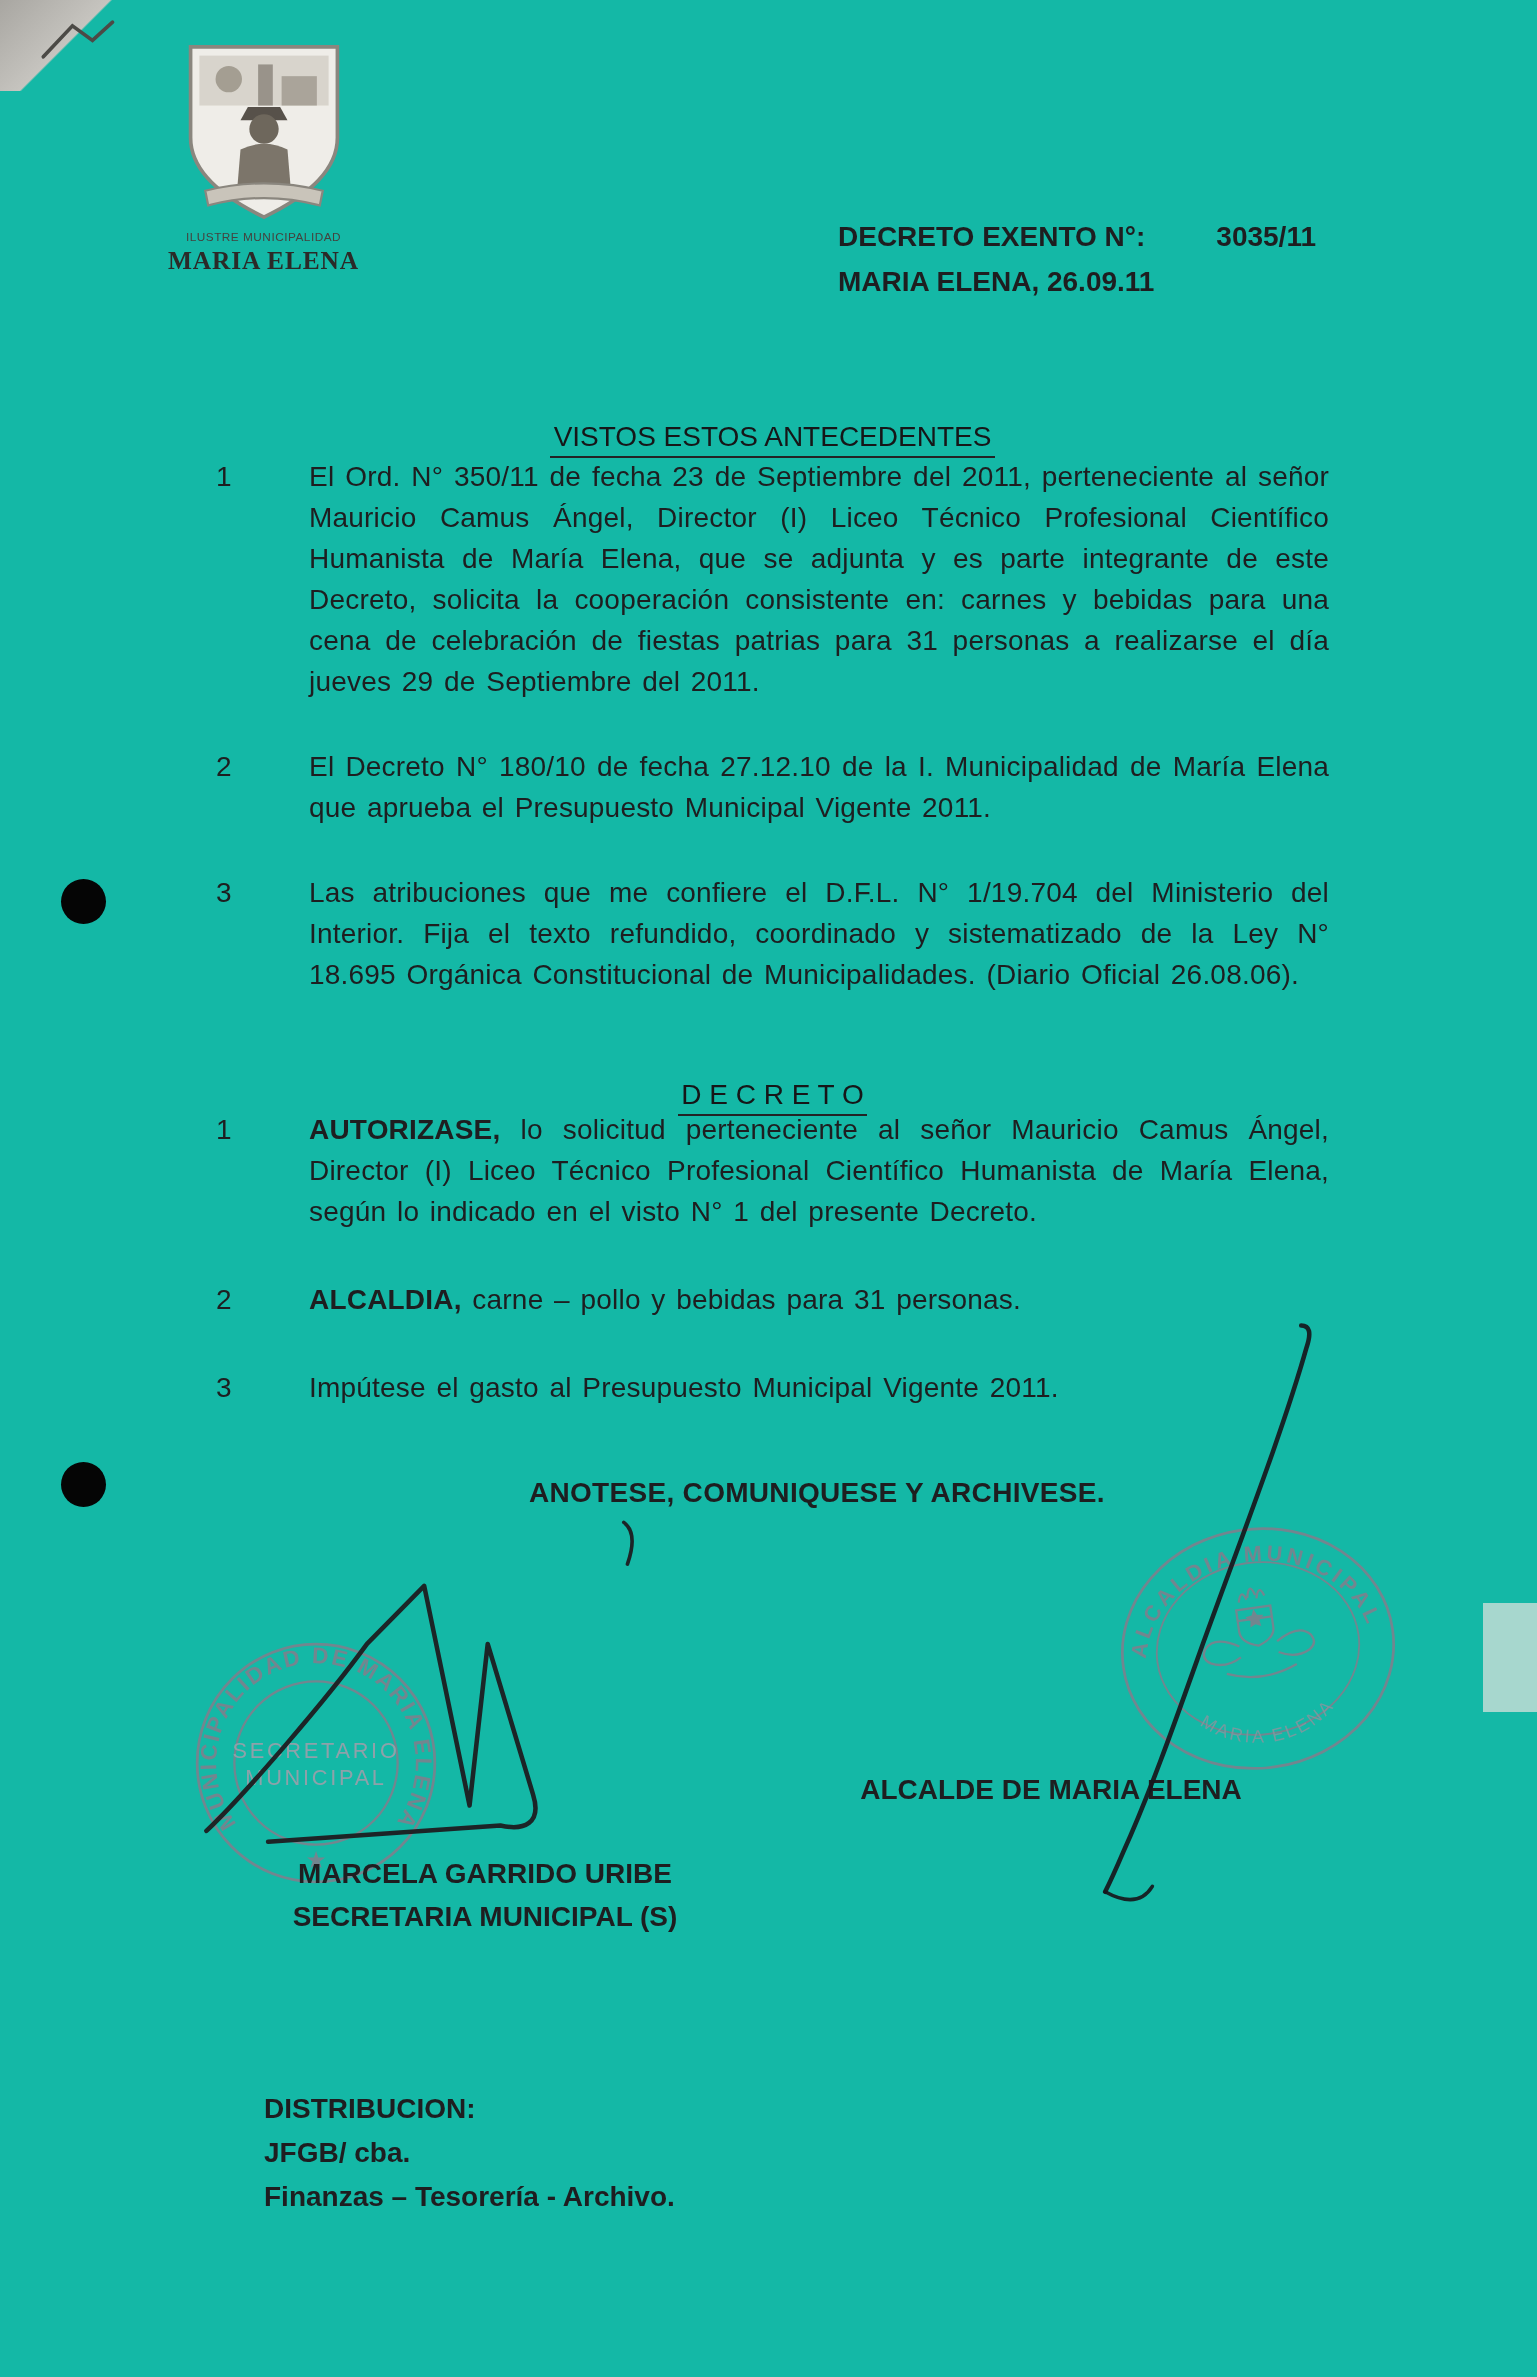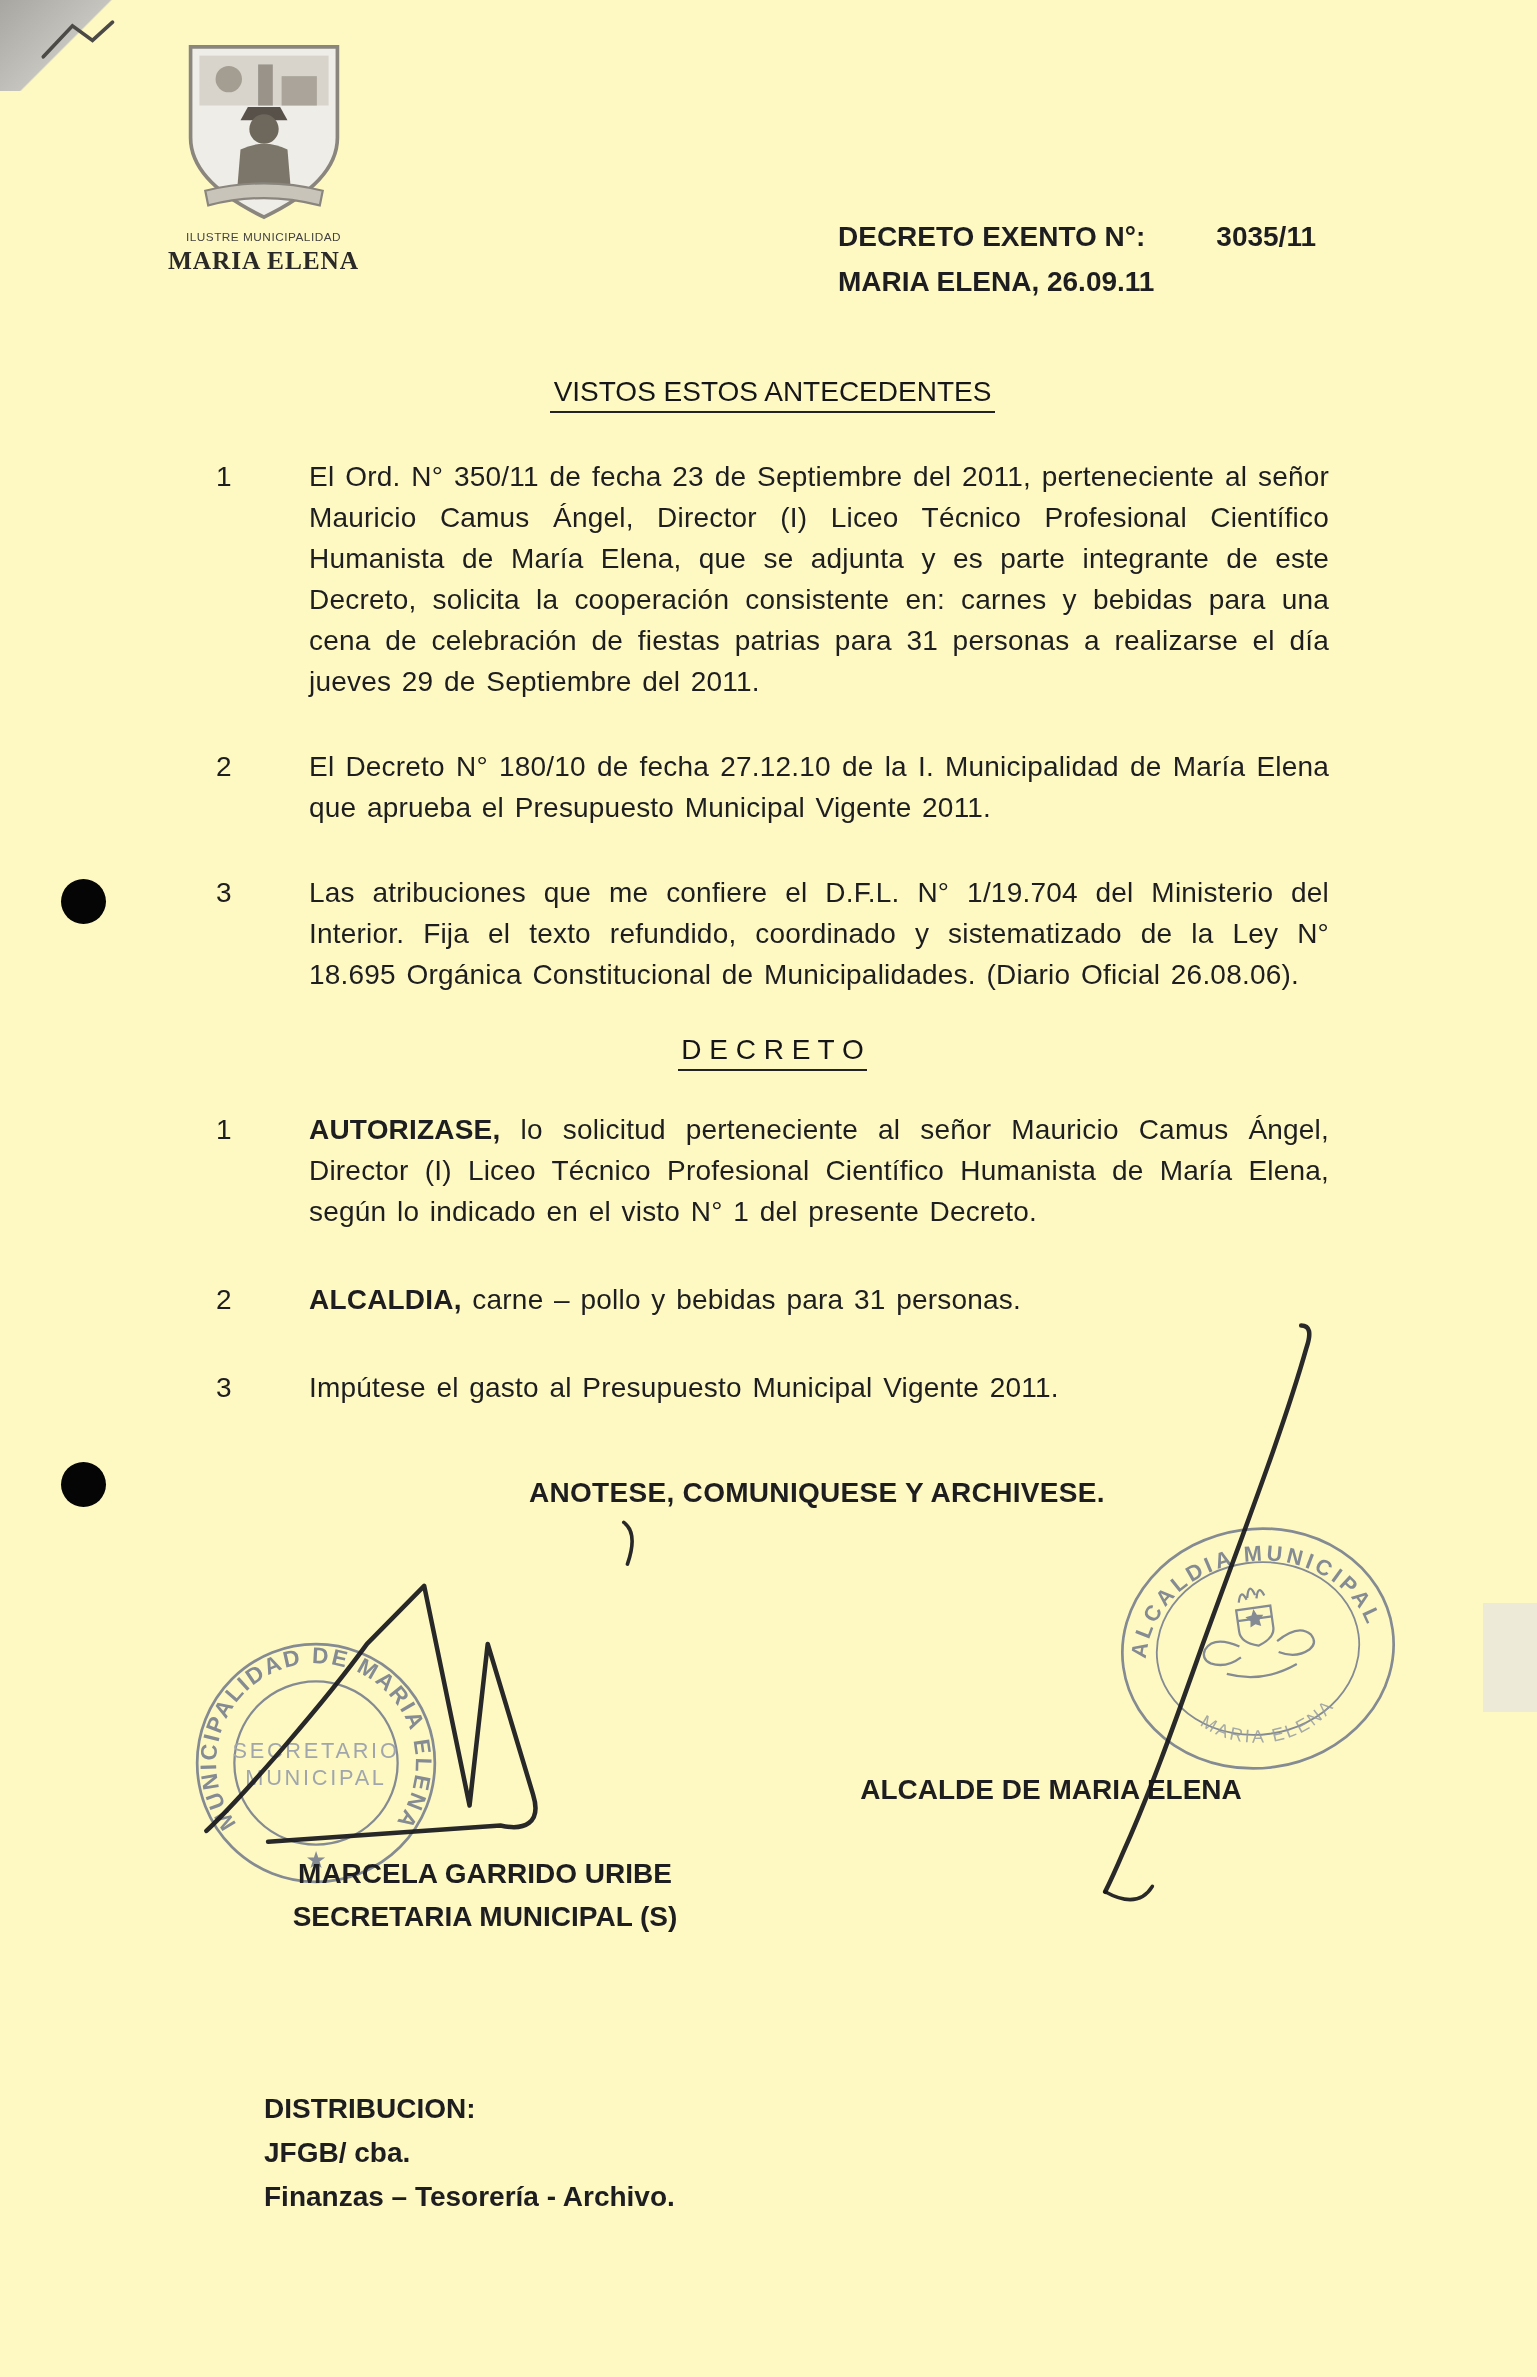--- a/index.html
+++ b/index.html
@@ -1,21 +1,21 @@
 <!DOCTYPE html>
 <html style="font-size:14.5px"><head>
 <meta charset="utf-8">
 <style>
   * { margin:0; padding:0; box-sizing:border-box; }
   html,body { background:#9a9a98; }
   .page {
     position:relative;
     width:1537px; height:2377px;
     margin:0 auto;
-    background:#fef9c3;
+    background:#14b8a6;
     font-family:"Liberation Sans", sans-serif;
     color:#1e1e20;
     overflow:hidden;
   }
 
   
   .corner-artifact {
     position:absolute; left:0; top:0; width:154px; height:91px;
     background:linear-gradient(135deg,#a8a6a1 0%, #c6c4bf 45%, rgba(255,255,255,0) 46%);
   }
@@ -39,21 +39,21 @@
   }
   .emblem-caption-name {
     margin-top:1.8px; font-family:"Liberation Serif", serif; font-weight:bold;
     font-size:25.4px; letter-spacing:0.9px; color:#2b2a28;
   }
 
   .decree-header { position:absolute; left:838px; top:214px; font-weight:bold; font-size:28px; line-height:45px; }
   .decree-number { margin-left:71px; }
 
   
-  .section-title { position:absolute; left:216px; width:1113px; text-align:center; font-size:28px; color:#161618; }
+  .section-title { position:absolute; left:216px; width:1113px; text-align:center; font-size:28px; color:#161618;margin-top:45px; }
   .vistos-title { top:376px; }
   .decreto-title { top:1034px; }
   .underlined { display:inline-block; border-bottom:2.3px solid #232325; padding:0 3.6px 2.7px 3.6px; }
 
   
   .items { position:absolute; left:216px; width:1113px; font-size:28px; line-height:41px; }
   .vistos-items { top:456px; }
   .decreto-items { top:1109px; }
   .item { display:flex; margin-bottom:44px; }
   .decreto-items .item { margin-bottom:47px; }

